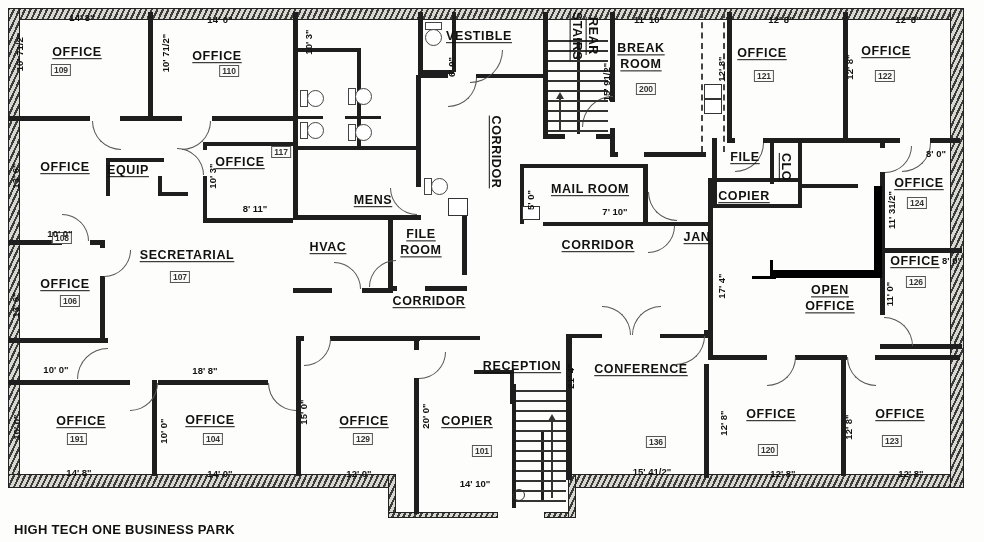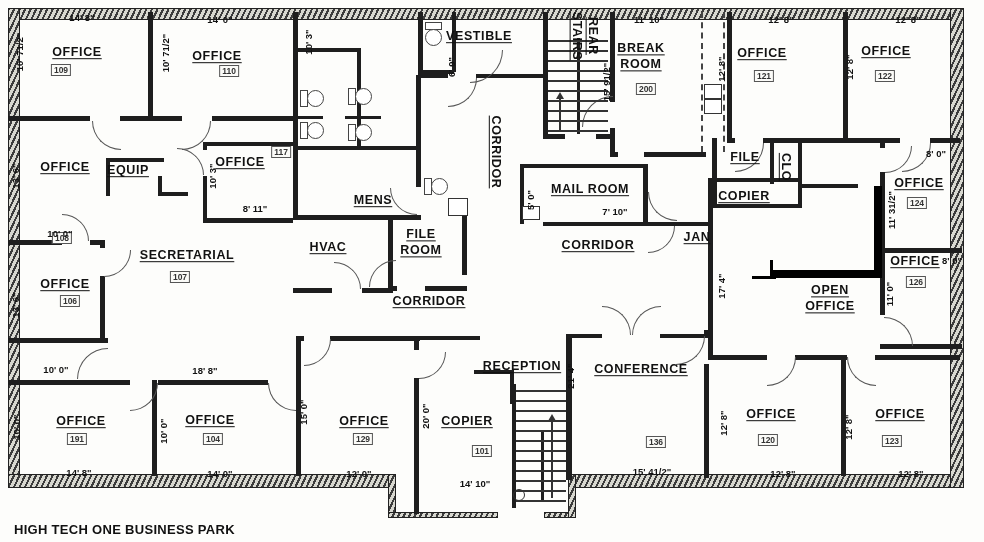--- a/index.html
+++ b/index.html
@@ -281,21 +281,21 @@
     <div class="room-num" style="left: 77px; top: 439px;">191</div>
     <div class="room-label" style="left: 210px; top: 421px;"><span class="ln">OFFICE</span></div>
     <div class="room-num" style="left: 213px; top: 439px;">104</div>
     <div class="room-label" style="left: 364px; top: 422px;"><span class="ln">OFFICE</span></div>
     <div class="room-num" style="left: 363px; top: 439px;">129</div>
     <div class="room-label" style="left: 467px; top: 422px;"><span class="ln">COPIER</span></div>
     <div class="room-num" style="left: 482px; top: 443px; margin-top: 8px;">101</div>
     <div class="room-label" style="left: 641px; top: 370px;"><span class="ln">CONFERENCE</span></div>
     <div class="room-num" style="left: 656px; top: 442px;">136</div>
     <div class="room-label" style="left: 771px; top: 415px;"><span class="ln">OFFICE</span></div>
-    <div class="room-num" style="left: 768px; top: 440px; text-align: right;">120</div>
+    <div class="room-num" style="left: 768px; top: 450px; text-align: right;">120</div>
     <div class="room-label" style="left: 900px; top: 415px;"><span class="ln">OFFICE</span></div>
     <div class="room-num" style="left: 892px; top: 441px;">123</div>
     <div class="dim" style="left: 82px; top: 17px;">14' 8"</div>
     <div class="dim" style="left: 220px; top: 19px;">14' 0"</div>
     <div class="dim" style="left: 19px; top: 52px; transform: translate(-50%, -50%) rotate(-90deg);">10' 71/2"</div>
     <div class="dim" style="left: 165px; top: 53px; transform: translate(-50%, -50%) rotate(-90deg);">10' 71/2"</div>
     <div class="dim" style="left: 308px; top: 42px; transform: translate(-50%, -50%) rotate(-90deg);">10' 3"</div>
     <div class="dim" style="left: 451px; top: 67px; transform: translate(-50%, -50%) rotate(-90deg);">6' 9"</div>
     <div class="dim" style="left: 606px; top: 82px; transform: translate(-50%, -50%) rotate(-90deg);">15' 91/2"</div>
     <div class="dim" style="left: 649px; top: 19px;">11' 10"</div>

